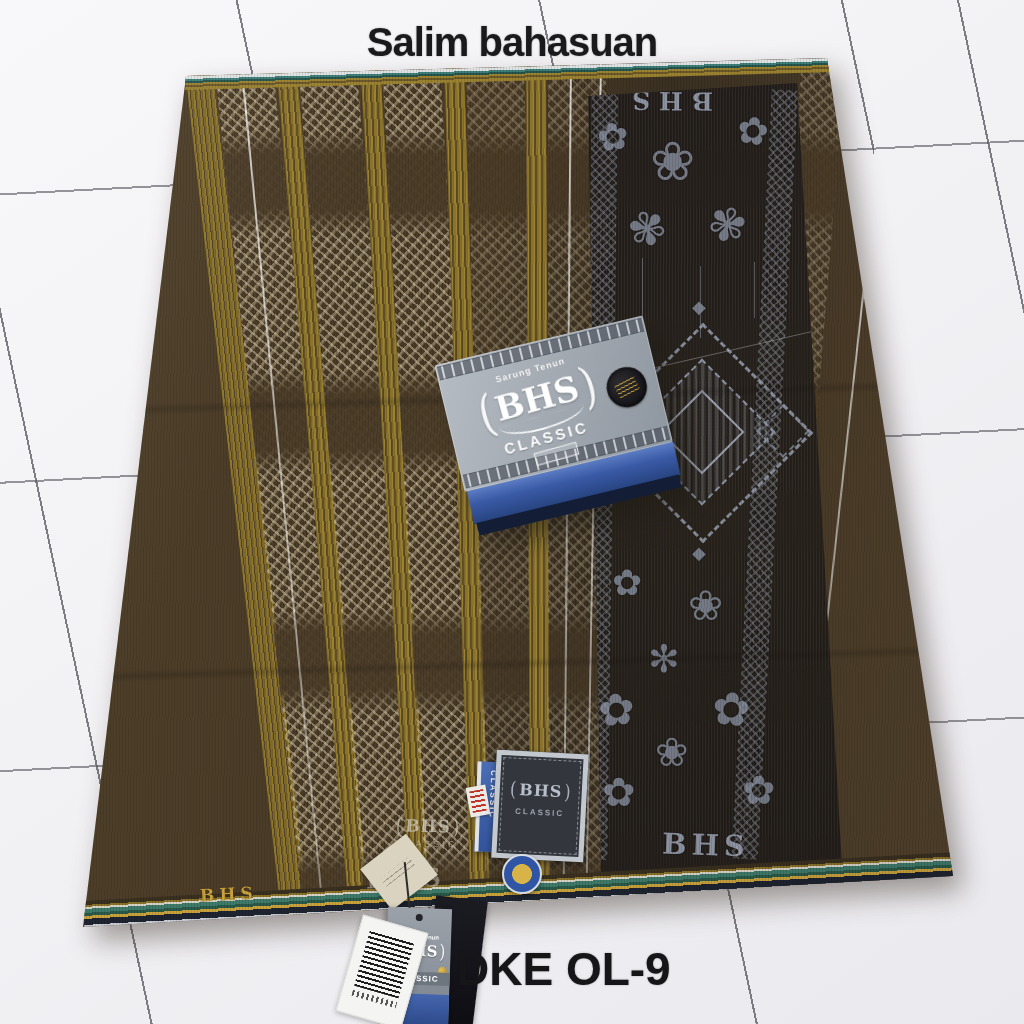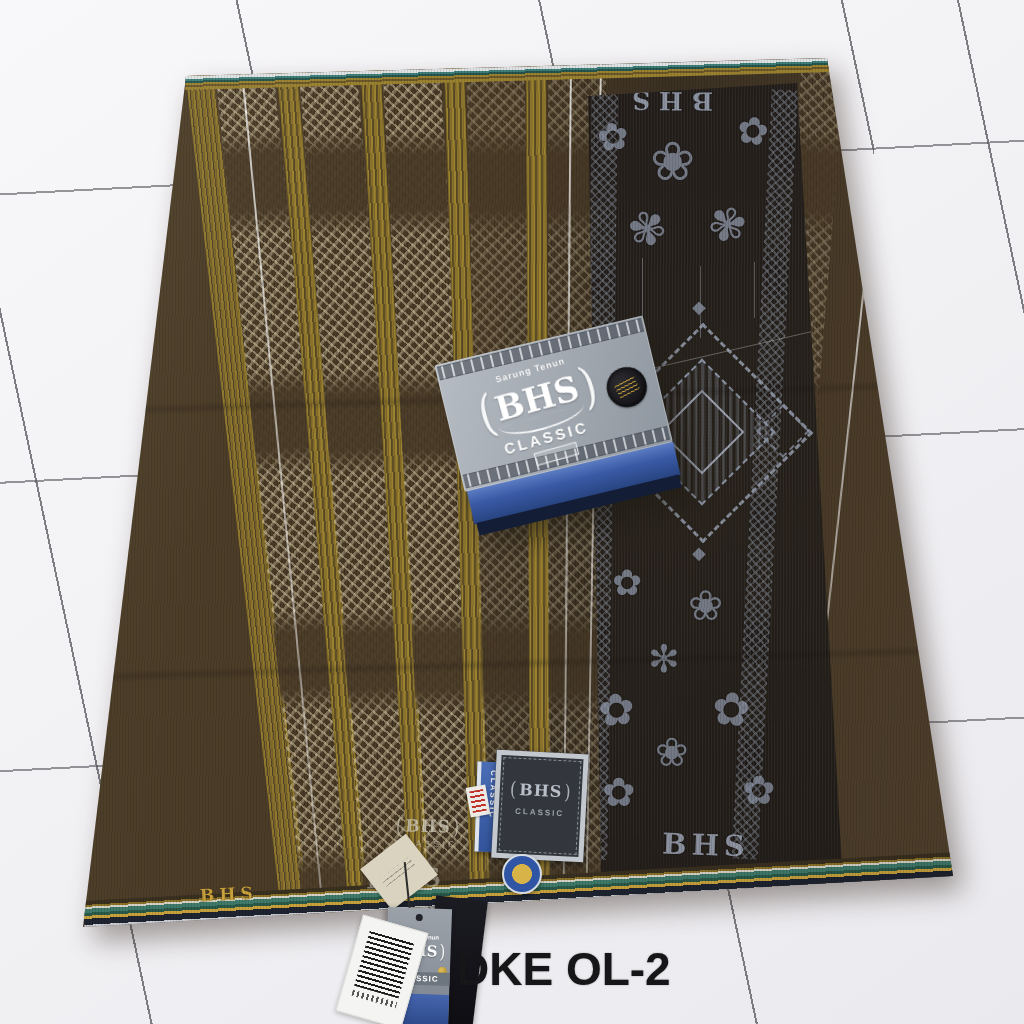--- a/index.html
+++ b/index.html
@@ -281,14 +281,15 @@
     <div class="ht-brand"><span class="wr">BHS</span></div>
     <div class="ht-gold"></div>
     <div class="ht-line">CLASSIC</div>
     <div class="ht-blue"></div>
   </div>
   <div class="barcode-tag">
     <div class="barcode"></div>
     <div class="barcode-num"></div>
   </div>
 
-  <div class="bottom-caption">DKE OL-2</div>
+  <div class="top-caption">Salim bahasuan</div>
+  <div class="bottom-caption">DKE OL-9</div>
 </div>
 
 </body></html>

